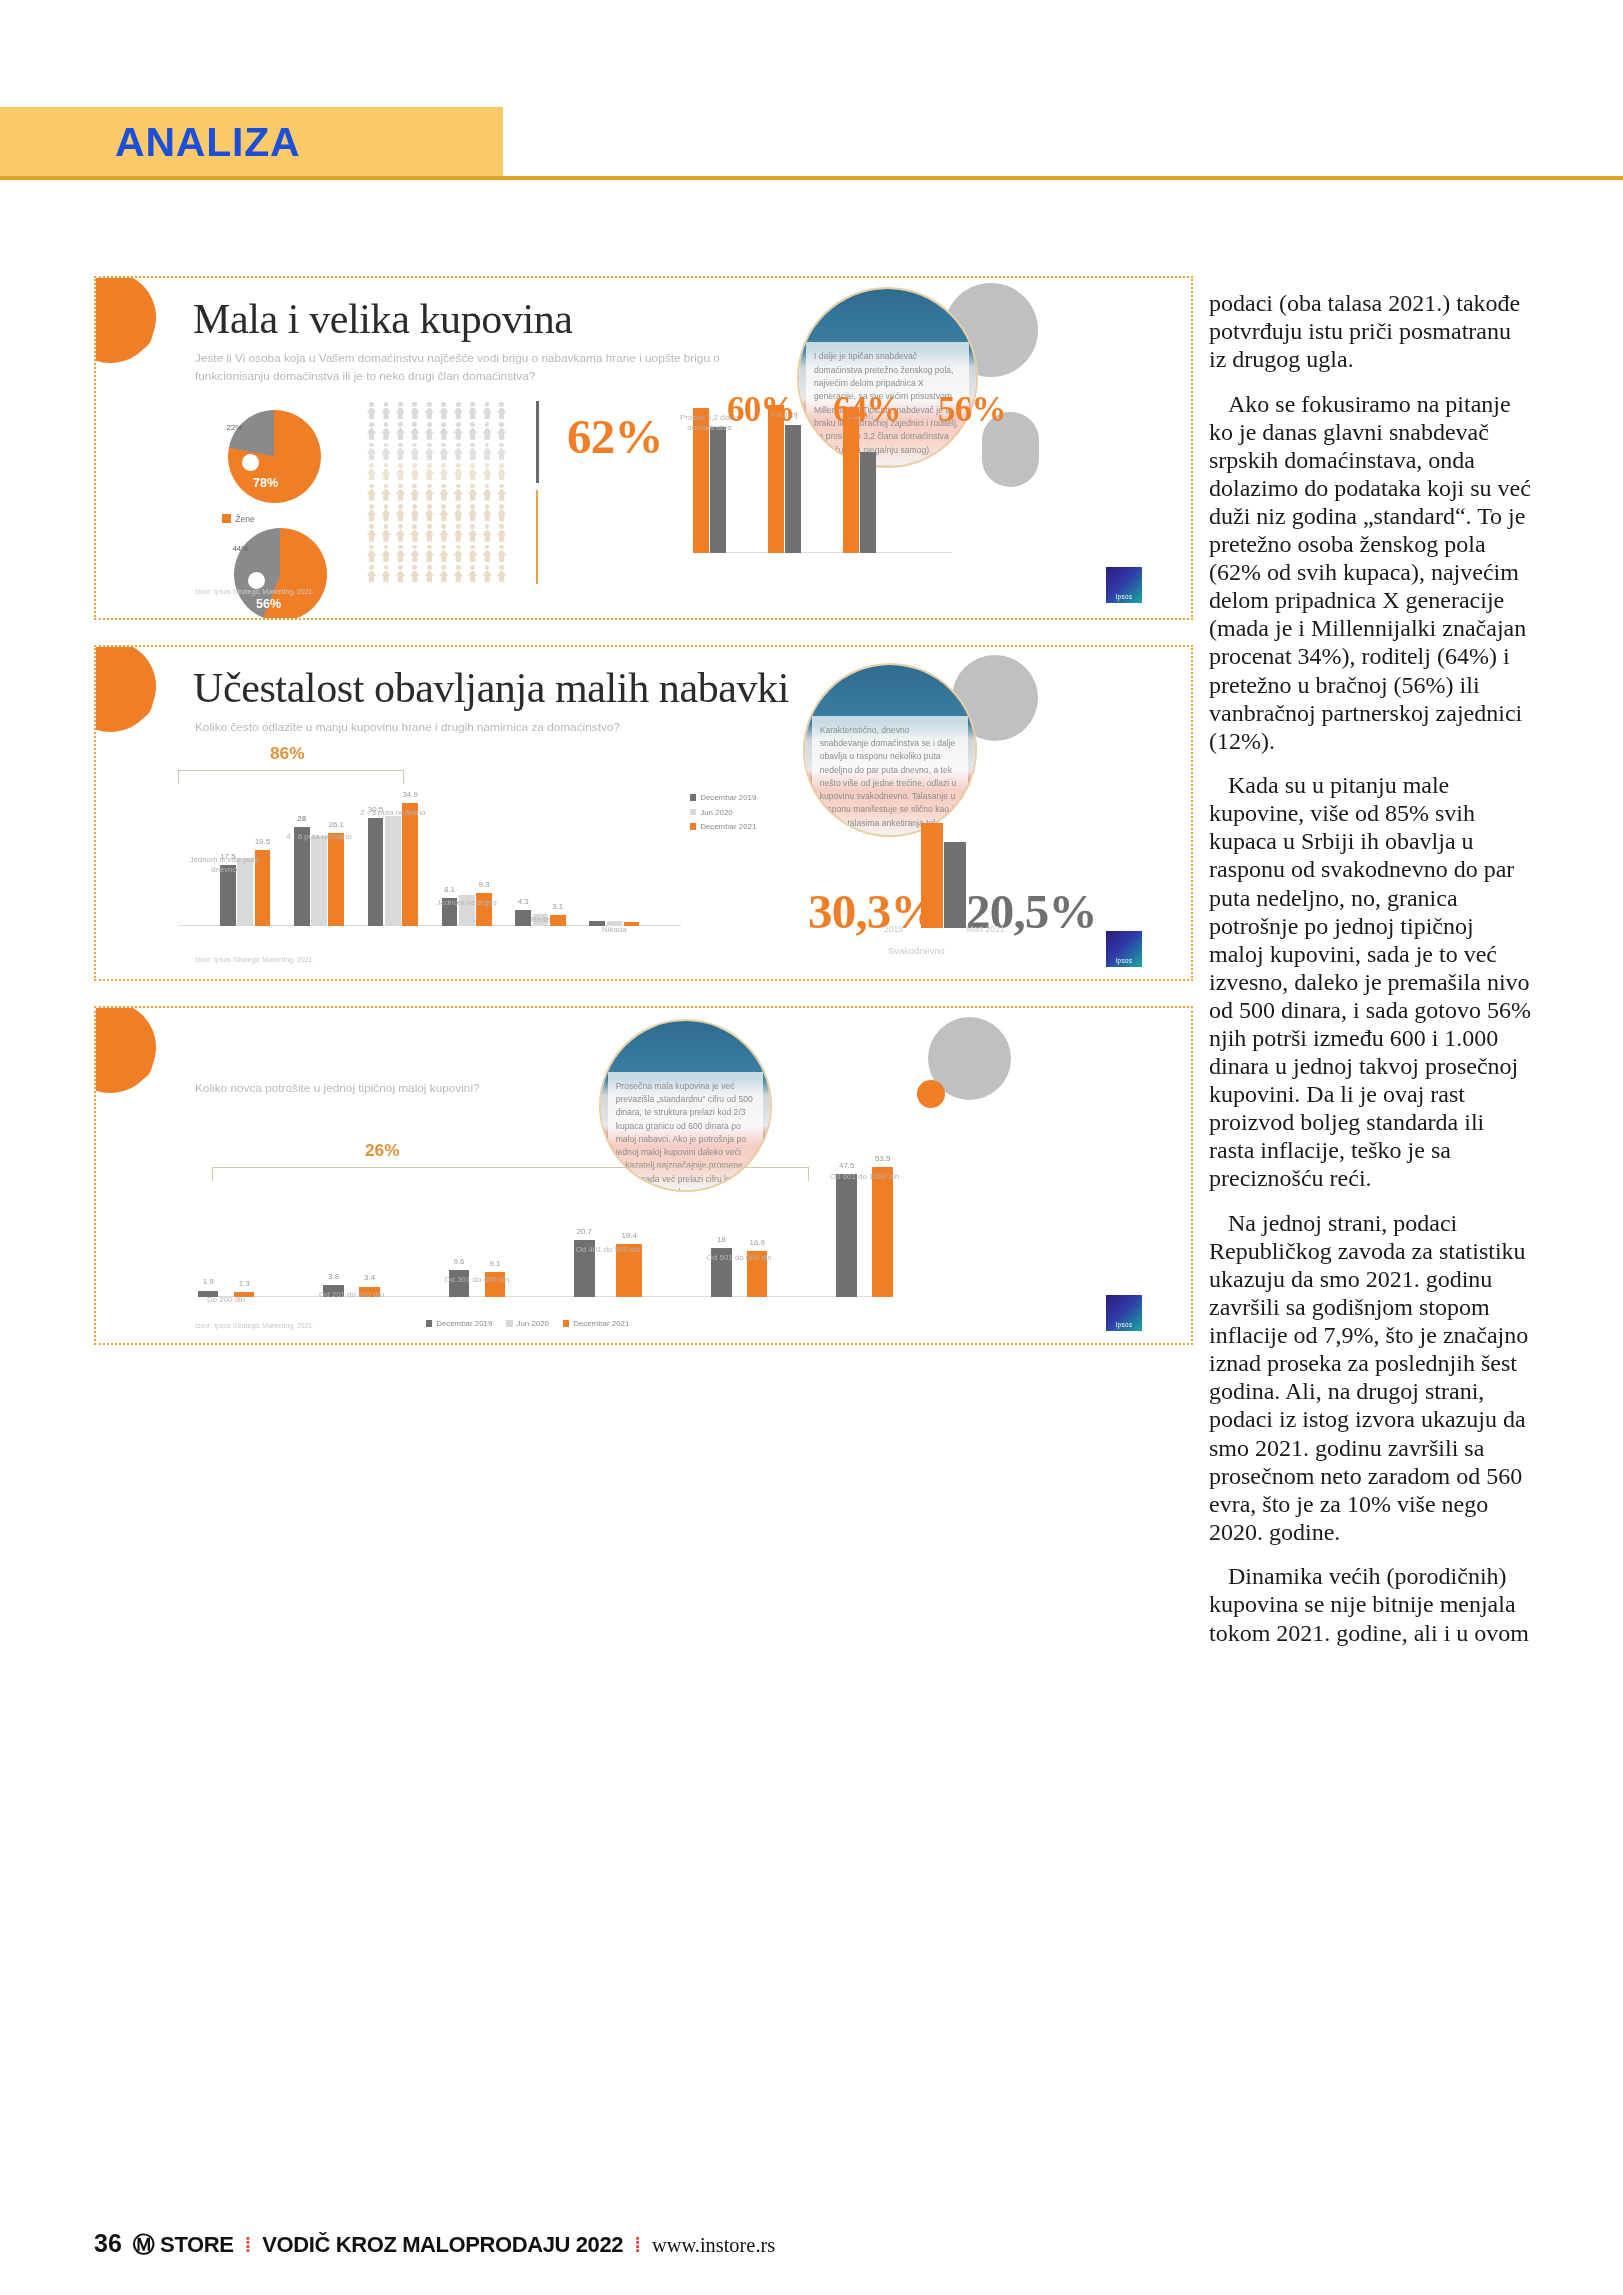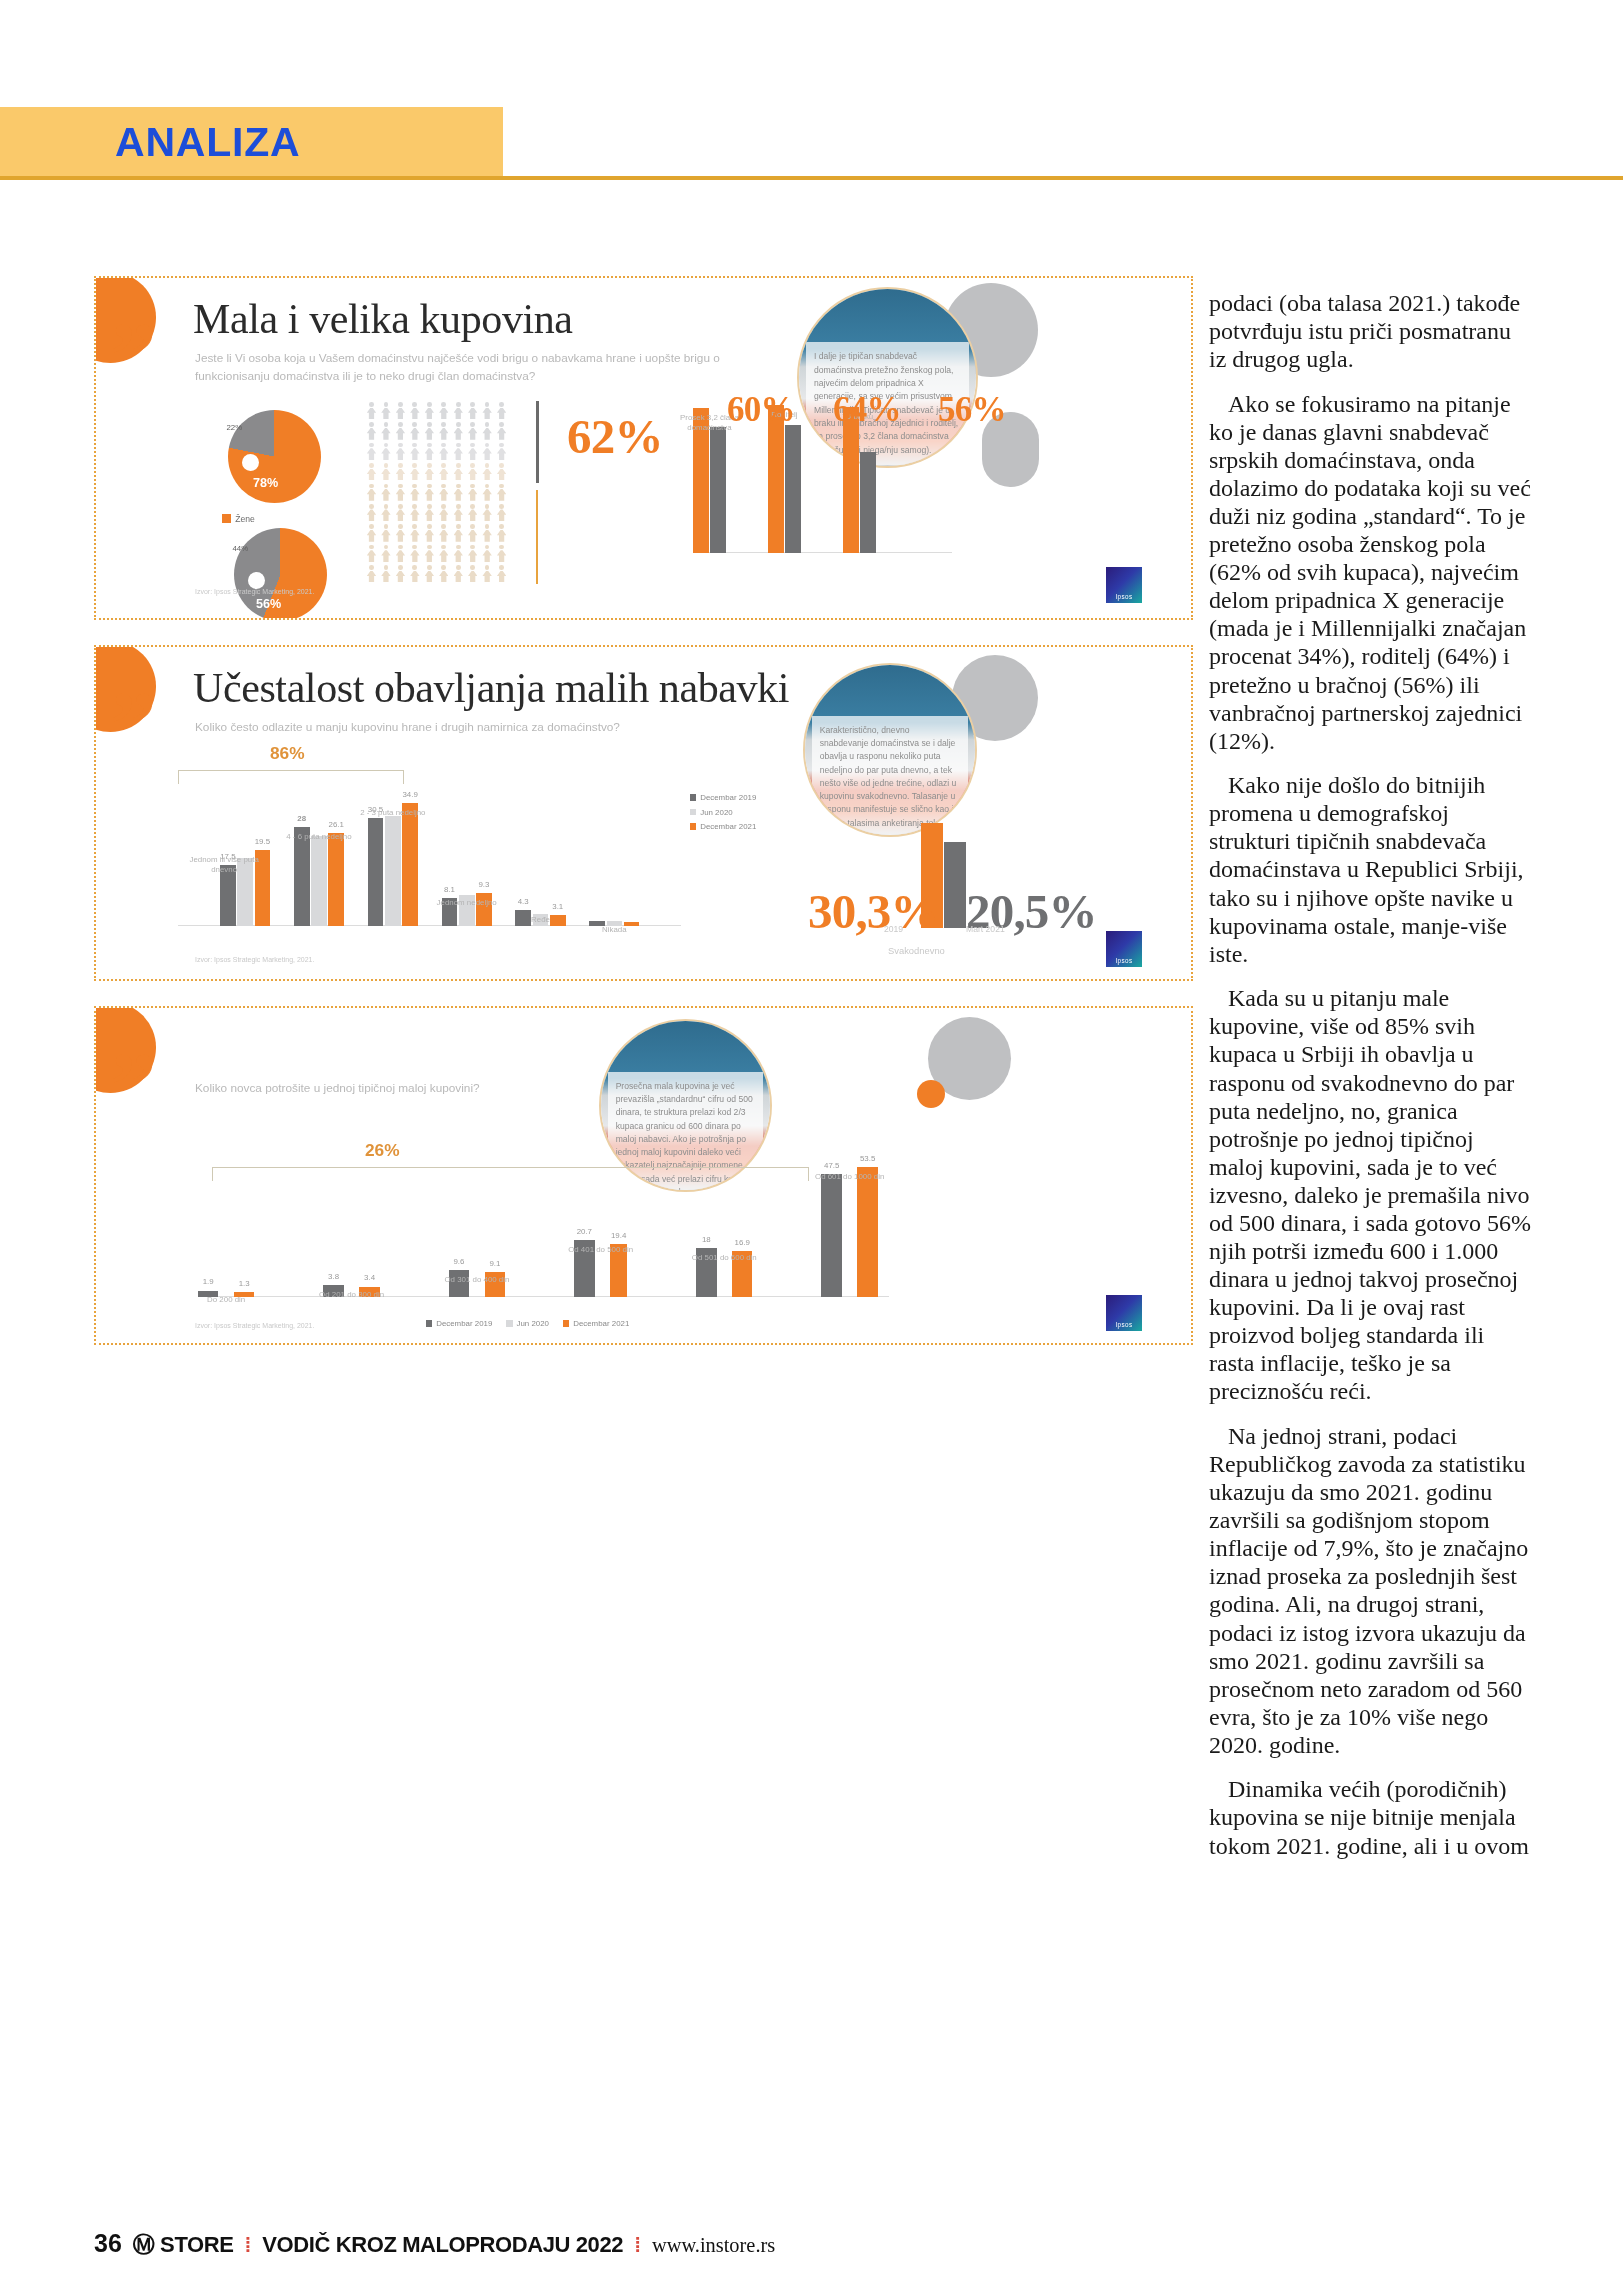--- a/index.html
+++ b/index.html
@@ -526,21 +526,21 @@
             </div>
           <div class="bar o" style="width:20.4px;height:25px;margin-left:14px;">
               <span class="bar-lbl">9.1</span>
             </div>
           <div class="cat-lbl">Od 301 do 400 din</div>
         </div>
         <div class="grp">
           <div class="bar g" style="width:20.4px;height:57px;">
               <span class="bar-lbl">20.7</span>
             </div>
-          <div class="bar o" style="width:17px;height:53px;margin-left:14px;">
+          <div class="bar o" style="width:26px;height:53px;margin-left:20px;">
               <span class="bar-lbl">19.4</span>
             </div>
           <div class="cat-lbl">Od 401 do 500 din</div>
         </div>
         <div class="grp">
           <div class="bar g" style="width:20.4px;height:49px;">
               <span class="bar-lbl">18</span>
             </div>
           <div class="bar o" style="width:20.4px;height:46px;margin-left:14px;">
               <span class="bar-lbl">16.9</span>
@@ -577,21 +577,20 @@
     <div class="source-note" style="left:99px;top:313px;">Izvor: Ipsos Strategic Marketing, 2021.</div>
     <div class="ipsos-badge" style="left:1010px;top:287px;">
       <span>Ipsos</span>
     </div>
   </div>
 </div>
 
 <div class="right-col">
   <p>podaci (oba talasa 2021.) takođe potvrđuju istu priči posmatranu iz drugog ugla.</p>
   <p class="indent">Ako se fokusiramo na pitanje ko je danas glavni snabdevač srpskih domaćinstava, onda dolazimo do podataka koji su već duži niz godina „standard“. To je pretežno osoba ženskog pola (62% od svih kupaca), najvećim delom pripadnica X generacije (mada je i Millennijalki značajan procenat 34%), roditelj (64%) i pretežno u bračnoj (56%) ili vanbračnoj partnerskoj zajednici (12%).</p>
-  <p class="indent">Kako nije došlo do bitnijih promena u demografskoj strukturi tipičnih snabdevača domaćinstava u Republici Srbiji, tako su i njihove opšte navike u kupovinama ostale, manje-više iste.</p>
   <p class="indent">Kada su u pitanju male kupovine, više od 85% svih kupaca u Srbiji ih obavlja u rasponu od svakodnevno do par puta nedeljno, no, granica potrošnje po jednoj tipičnoj maloj kupovini, sada je to već izvesno, daleko je premašila nivo od 500 dinara, i sada gotovo 56% njih potrši između 600 i 1.000 dinara u jednoj takvoj prosečnoj kupovini. Da li je ovaj rast proizvod boljeg standarda ili rasta inflacije, teško je sa preciznošću reći.</p>
   <p class="indent">Na jednoj strani, podaci Republičkog zavoda za statistiku ukazuju da smo 2021. godinu završili sa godišnjom stopom inflacije od 7,9%, što je značajno iznad proseka za poslednjih šest godina. Ali, na drugoj strani, podaci iz istog izvora ukazuju da smo 2021. godinu završili sa prosečnom neto zaradom od 560 evra, što je za 10% više nego 2020. godine.</p>
   <p class="indent">Dinamika većih (porodičnih) kupovina se nije bitnije menjala tokom 2021. godine, ali i u ovom</p>
 </div>
 
 <div class="footer">
   <span class="folio">36</span>
   <span class="foot-brand">Ⓜ STORE</span>
   <span class="foot-sep">⁞</span>
   <span class="foot-guide">VODIČ KROZ MALOPRODAJU 2022</span>

